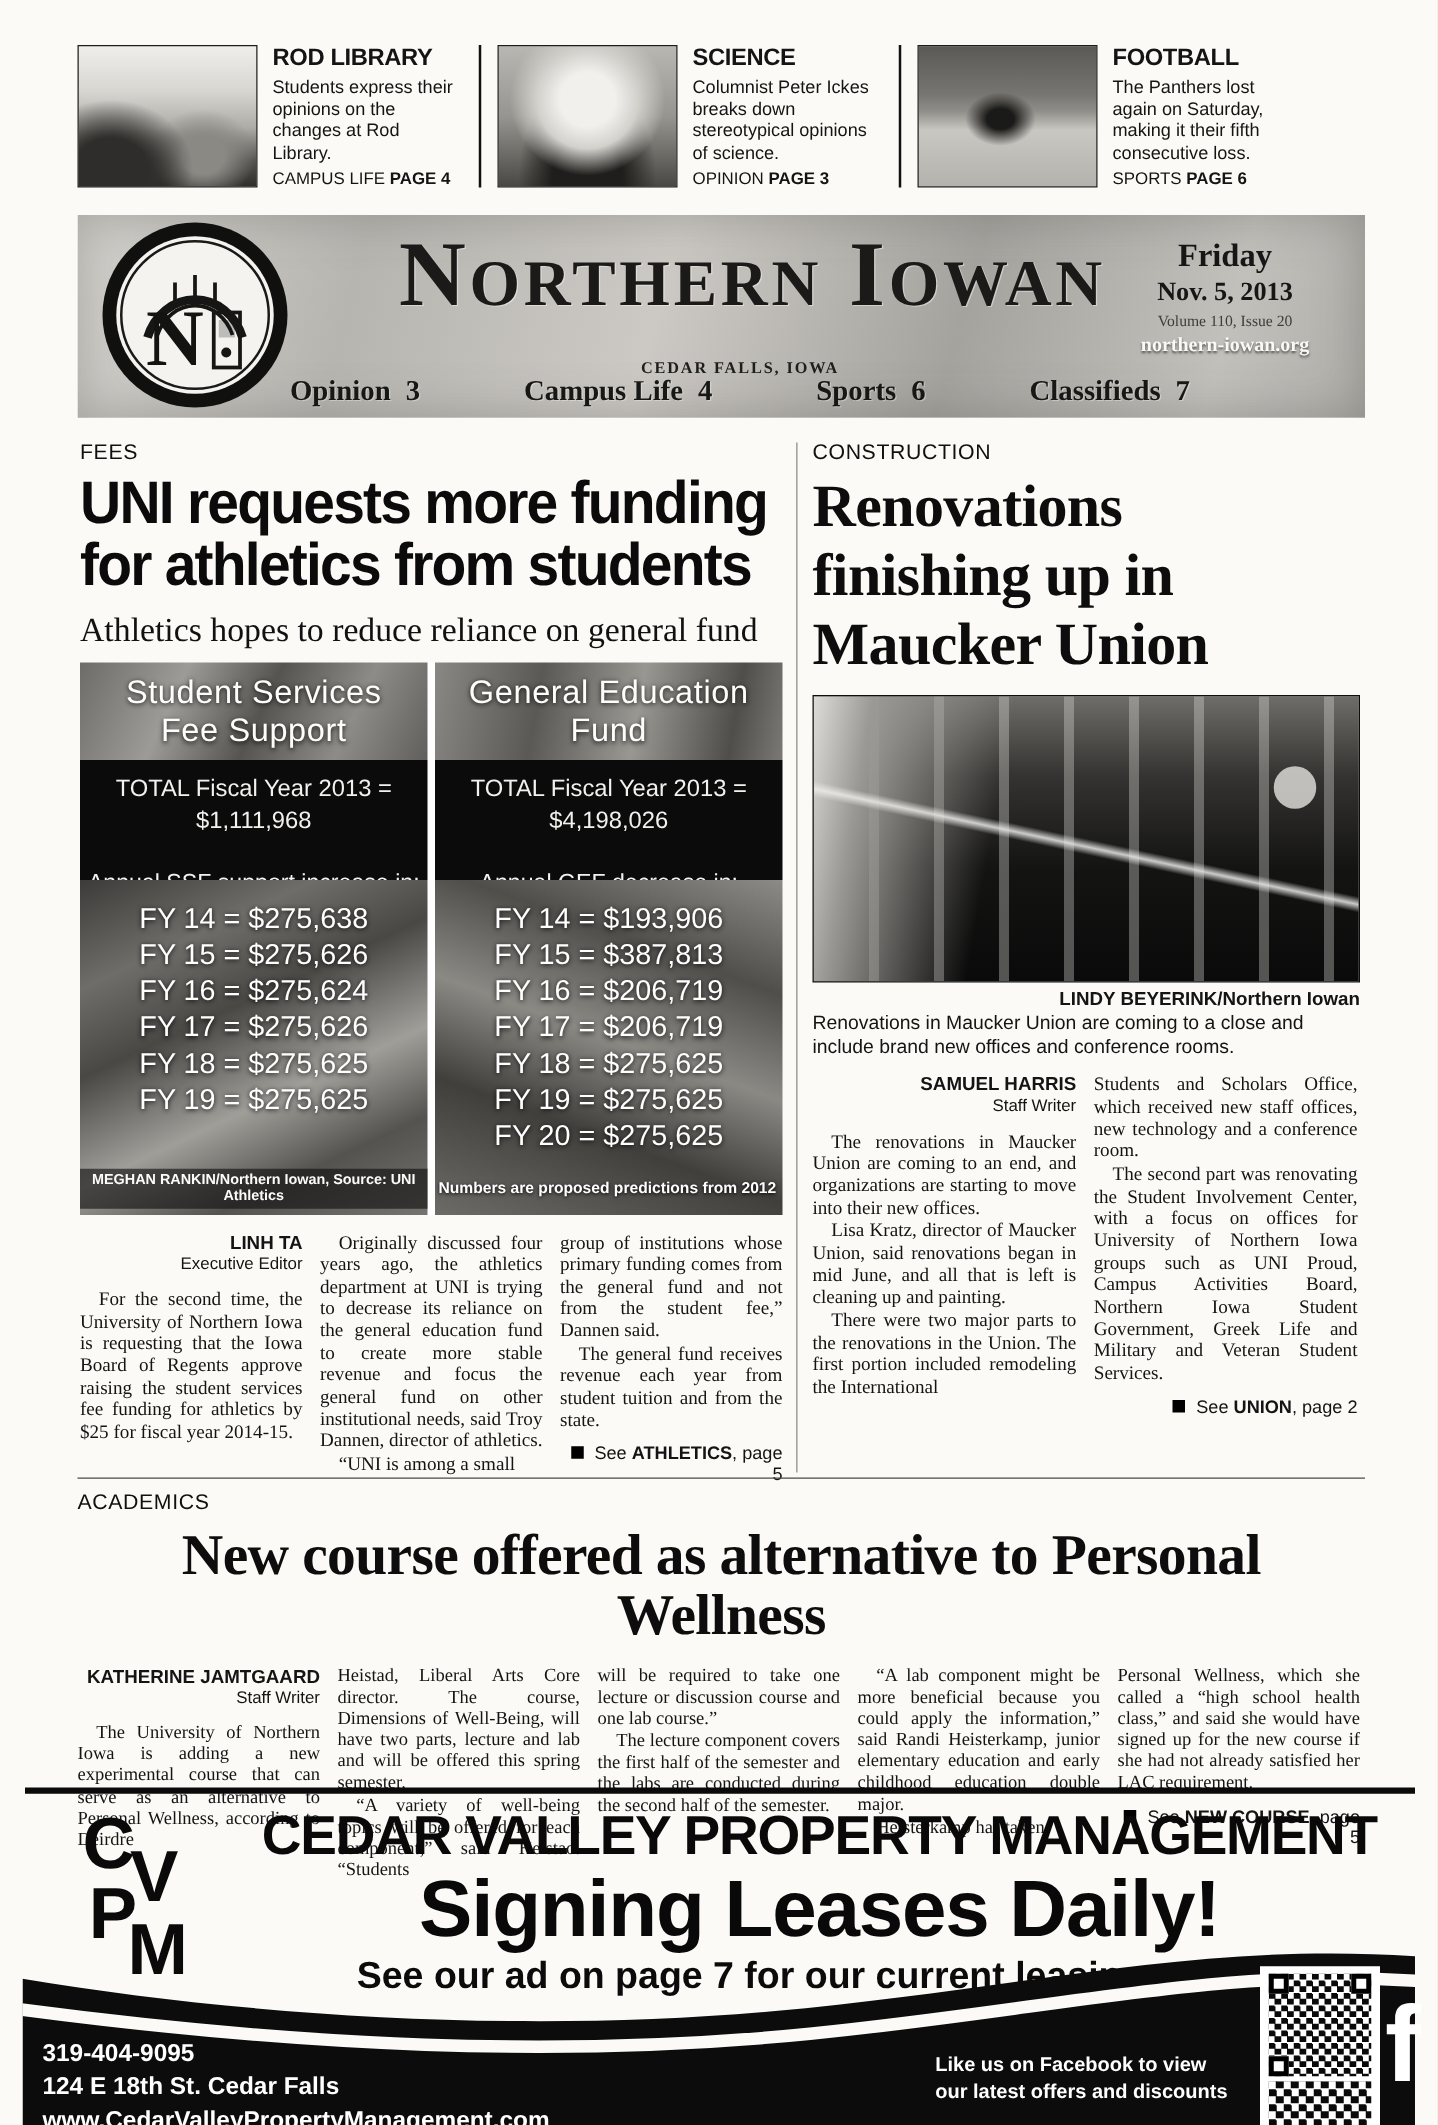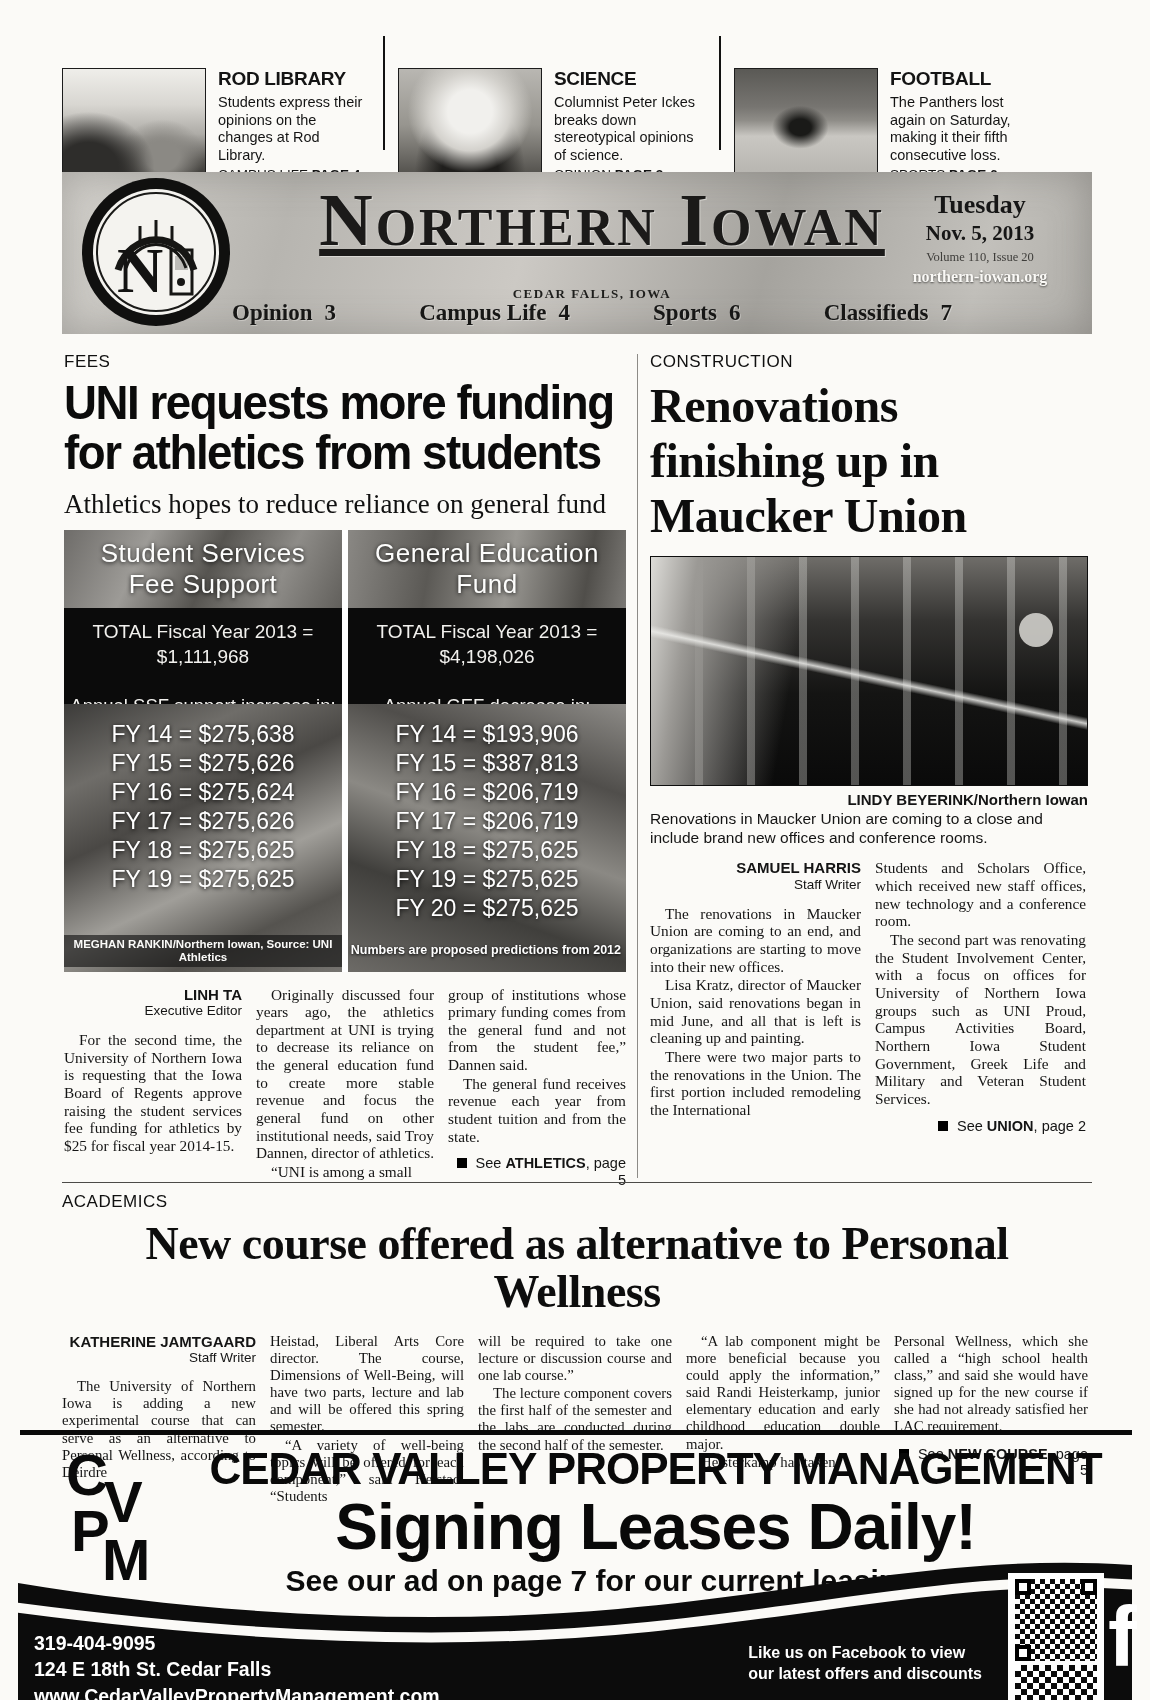--- a/index.html
+++ b/index.html
@@ -1,21 +1,21 @@
 <!DOCTYPE html>
 <html><head>
 <meta charset="utf-8">
 <style>
   html,body{margin:0;padding:0;background:#e7e5e0;}
   .page{position:relative;width:1150px;height:1700px;margin:0 auto;background:#fbfaf7;
         font-family:"Liberation Serif",serif;color:#141414;overflow:hidden;}
 
   
   .teasers{position:absolute;left:62px;top:36px;width:1030px;height:132px;display:flex;align-items:flex-start;}
-  .teaser{display:flex;gap:12px;margin-top:32px;}
+  .teaser{display:flex;gap:12px;}
   .teaser-photo{width:142px;height:112px;border:1px solid #1c1c1c;flex:0 0 auto;}
   .p-library{background:
       radial-gradient(ellipse at 18% 88%, #2e2d2b 0 18%, transparent 40%),
       radial-gradient(ellipse at 70% 78%, #8b8984 0 12%, transparent 30%),
       linear-gradient(180deg,#efeeea 0%,#d8d6d1 32%,#aeaca7 58%,#55534f 82%,#2f2e2b 100%);}
   .p-science{background:
       radial-gradient(ellipse at 50% 38%, #f1f0ed 0 22%, #d3d1cc 40%, transparent 62%),
       radial-gradient(ellipse at 50% 95%, #1f1e1c 0 28%, transparent 55%),
       linear-gradient(180deg,#b9b7b2 0%,#97958f 50%,#4a4844 100%);}
   .p-football{background:
@@ -28,21 +28,21 @@
   .teaser-ref b{font-weight:bold;}
   .teaser-sep{width:2px;background:#111;height:114px;margin:0 13px;flex:0 0 auto;}
 
   
   .masthead{position:absolute;left:62px;top:172px;width:1030px;height:162px;
       background:linear-gradient(105deg,#d4d2cd 0%,#b7b5b0 22%,#ccc9c4 45%,#a5a39e 68%,#c2c0bb 88%,#b0aea9 100%);
       box-shadow:inset 0 0 40px rgba(80,78,74,.35);}
   .seal{position:absolute;left:16px;top:2px;width:156px;height:156px;}
   .mast-title{position:absolute;left:190px;top:6px;width:700px;text-align:center;
       font-variant:small-caps;font-weight:bold;font-size:74px;letter-spacing:3px;color:#1b1a19;
-      text-shadow:1px 1px 0 rgba(250,250,248,.45);text-decoration:underline;}
+      text-shadow:1px 1px 0 rgba(250,250,248,.45);}
   .mast-date{position:absolute;right:22px;top:20px;width:180px;text-align:center;}
   .mast-day{font-size:26px;font-weight:bold;color:#161616;line-height:1;}
   .mast-dateline{font-size:21px;font-weight:bold;color:#161616;margin-top:3px;}
   .mast-vol{font-size:12.5px;color:#3e3d3a;margin-top:4px;}
   .mast-site{font-size:16px;font-weight:bold;color:#faf9f6;text-shadow:0 1px 2px #4c4b48;margin-top:3px;}
   .mast-cityline{position:absolute;left:235px;top:104px;width:590px;display:flex;align-items:center;gap:10px;
       font-size:13px;letter-spacing:1.5px;color:#1e1e1c;font-weight:bold;flex-direction:column;}
   .mast-cityline .rule{flex:1;height:1px;background:#f2f1ed;}
   .mast-nav{position:absolute;left:170px;bottom:8px;width:720px;display:flex;justify-content:space-between;
       font-weight:bold;font-size:23px;color:#171716;text-shadow:1px 1px 0 rgba(248,248,246,.35);}
@@ -195,21 +195,21 @@
         <rect x="92" y="78" width="22" height="42" fill="#16
 1614" opacity="0"></rect>
         <rect x="93" y="76" width="21" height="44" fill="none" stroke="#161614" stroke-width="3"></rect>
         <rect x="97" y="82" width="13" height="14" fill="#161614" opacity=".25"></rect>
         <circle cx="103" cy="108" r="4" fill="#161614"></circle>
         <text x="62" y="118" text-anchor="middle" font-family="Liberation Serif, serif" font-weight="bold" font-size="64" fill="#131312">N</text>
       </svg>
     </div>
     <div class="mast-title">Northern Iowan</div>
     <div class="mast-date">
-      <div class="mast-day">Tuesday</div>
+      <div class="mast-day">Friday</div>
       <div class="mast-dateline">Nov. 5, 2013</div>
       <div class="mast-vol">Volume 110, Issue 20</div>
       <div class="mast-site">northern-iowan.org</div>
     </div>
     <div class="mast-cityline">
       <span class="rule"></span>
       <span>CEDAR FALLS, IOWA</span>
       <span class="rule"></span>
     </div>
     <div class="mast-nav">

